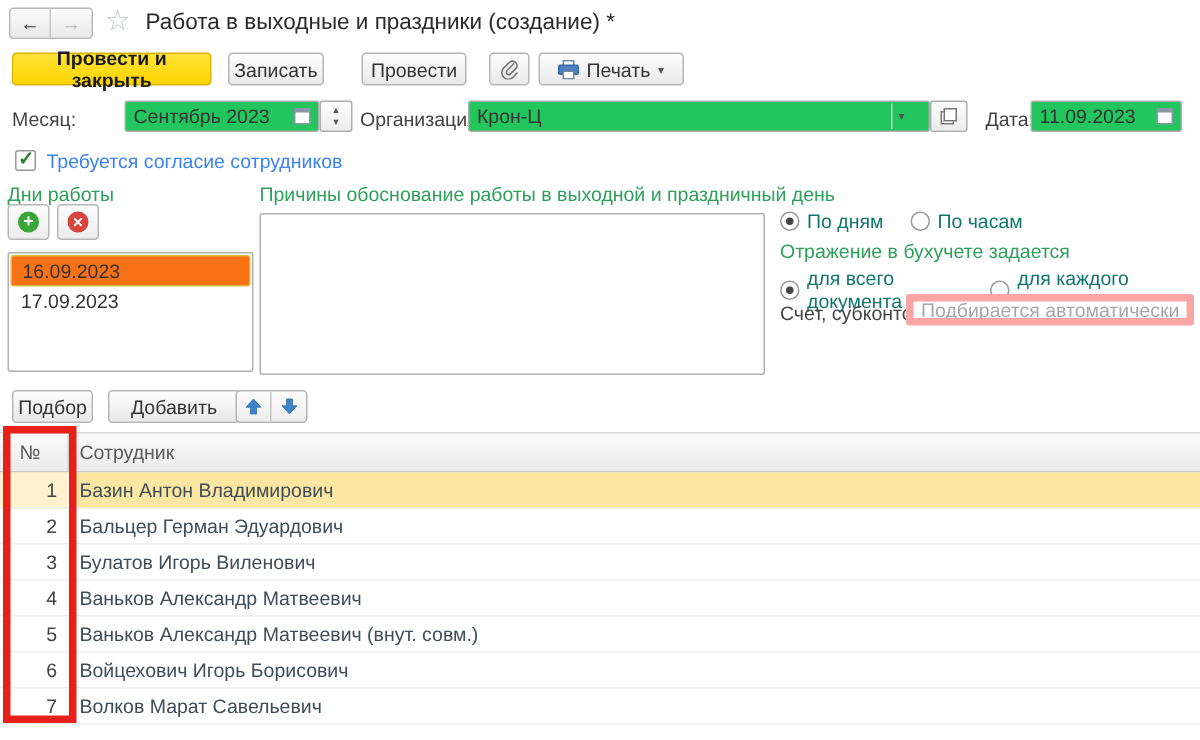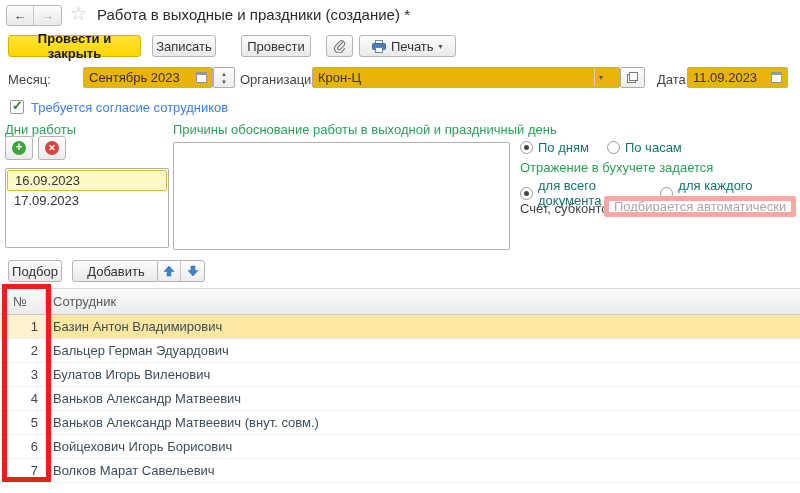--- a/index.html
+++ b/index.html
@@ -20,21 +20,21 @@
 
   
   .toolbar{position:absolute;left:8px;top:35px;display:flex;align-items:center}
   .btn{height:22px;border:1px solid #b5b5b5;border-radius:3px;background:linear-gradient(#fdfdfd,#e9e9e9);font-family:inherit;font-size:13px;color:#333;padding:0 12px;cursor:pointer;display:flex;align-items:center;gap:5px}
   .btn.primary{background:linear-gradient(#ffe236,#fed500);border-color:#d9b400;font-weight:700;color:#1a1a1a}
   .btn.iconb{padding:0 6px}
   .caret{font-size:8px;color:#555}
 
   
   .flabel{position:absolute;color:#444}
-  .field{position:absolute;height:21px;border:1px solid #adadad;border-radius:2px;background:#eab308;display:flex;align-items:center;padding:0 5px}
+  .field{position:absolute;height:21px;border:1px solid #adadad;border-radius:2px;background:#22c55e;display:flex;align-items:center;padding:0 5px}
   .field .val{flex:0 1 auto;overflow:hidden;white-space:nowrap}
   .field .right{margin-left:auto;display:flex;align-items:center;gap:4px}
   .cal-icon{display:inline-block;width:11px;height:11px;border:1px solid #8a97a8;border-top-width:3px;border-radius:1px;background:#fff;cursor:pointer}
   .field-caret{font-size:8px;color:#555;border-left:1px solid #d0d0d0;padding:4px 4px;cursor:pointer}
   .spinner{position:absolute;left:213px;top:67px;width:22px;height:21px;border:1px solid #adadad;border-radius:2px;background:linear-gradient(#fdfdfd,#ececec);display:flex;flex-direction:column;align-items:center;justify-content:center;cursor:pointer}
   .sp{font-size:6px;color:#555;line-height:8px}
   .open-btn{position:absolute;left:620px;top:67px;width:25px;height:21px;border:1px solid #adadad;border-radius:2px;background:linear-gradient(#fdfdfd,#ececec);display:flex;align-items:center;justify-content:center;cursor:pointer}
   .open-icon{width:11px;height:11px;position:relative;display:inline-block}
   .open-icon::before{content:"";position:absolute;left:0;bottom:0;width:7px;height:7px;border:1px solid #777;background:#fff}
   .open-icon::after{content:"";position:absolute;right:0;top:0;width:7px;height:7px;border:1px solid #777;background:#fff}
@@ -48,21 +48,21 @@
 
   
   .tool-sm{position:absolute;top:136px;width:28px;height:24px;border:1px solid #b5b5b5;border-radius:3px;background:linear-gradient(#fdfdfd,#ececec);display:flex;align-items:center;justify-content:center;cursor:pointer}
   .circle{width:14px;height:14px;border-radius:50%;color:#fff;text-align:center;font-weight:bold}
   .circle.green{background:#3aa63a;font-size:12px;line-height:13px}
   .circle.red{background:#d8453c;font-size:9px;line-height:14px}
 
   
   .daylist{position:absolute;left:5px;top:168px;width:164px;height:80px;border:1px solid #b0b0b0;border-radius:2px;background:#fff;padding:1px}
   .dayitem{height:21px;line-height:20px;padding-left:7px;color:#333;cursor:pointer}
-  .dayitem.selected{background:#fef9c3;border:1px solid #dfb73f;border-radius:2px}
+  .dayitem.selected{background:#f97316;border:1px solid #dfb73f;border-radius:2px}
 
   
   .reasons{position:absolute;left:173px;top:142px;width:337px;height:108px;border:1px solid #b0b0b0;border-radius:2px;background:#fff;resize:none;font-family:inherit;font-size:13px;padding:3px}
 
   
   .radio-row{position:absolute;display:flex;align-items:center}
   .radio{width:13px;height:13px;border:1px solid #9a9a9a;border-radius:50%;background:#fff;display:inline-block;position:relative;flex:none;cursor:pointer}
   .radio.on::after{content:"";position:absolute;left:3px;top:3px;width:5px;height:5px;border-radius:50%;background:#444}
   .radio-row label{margin:0 0 0 5px;color:#0f766e;cursor:pointer}
   .gap{width:18px;flex:none}

